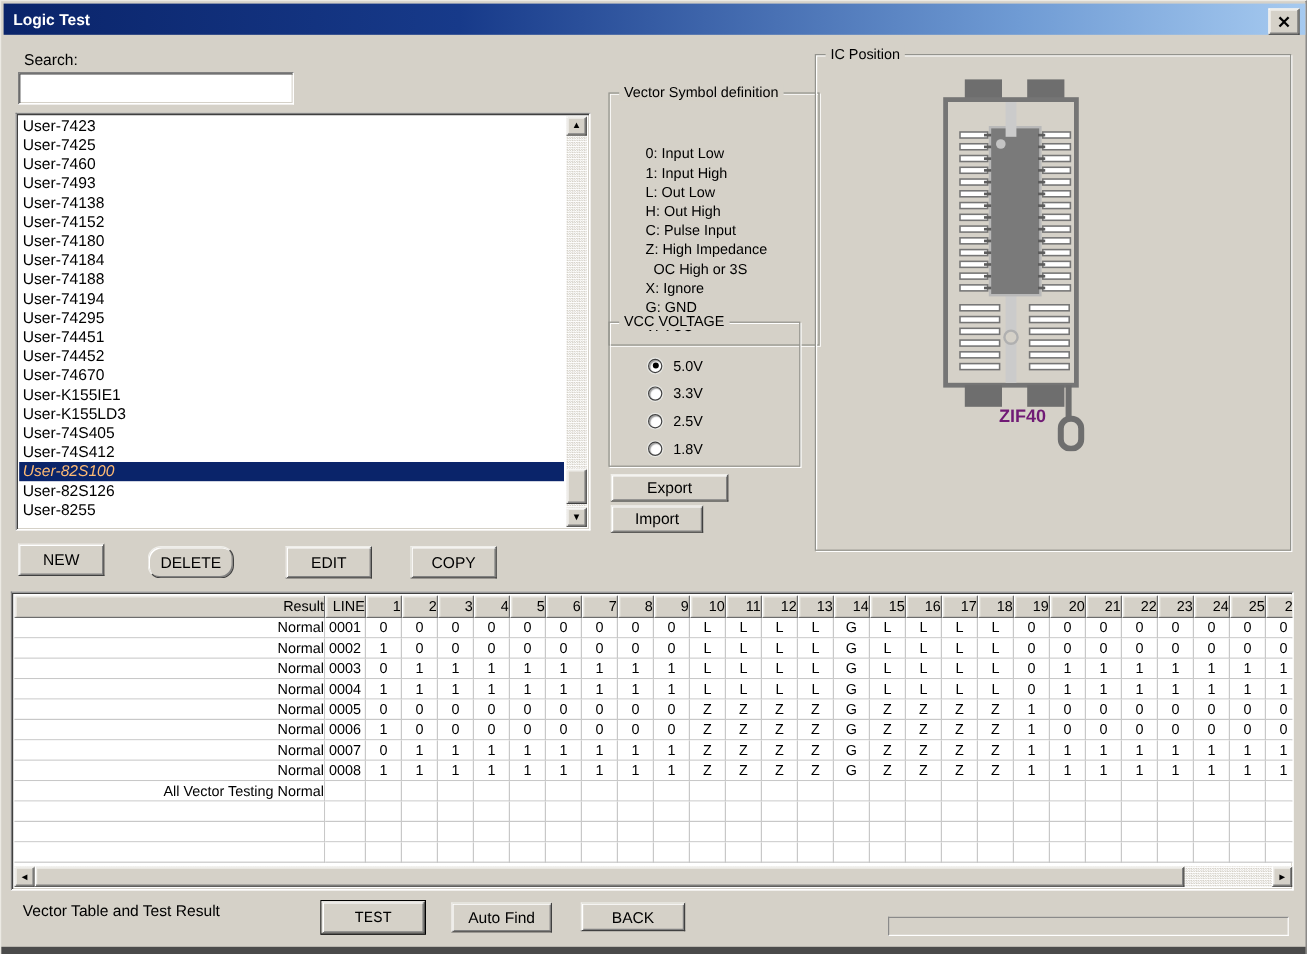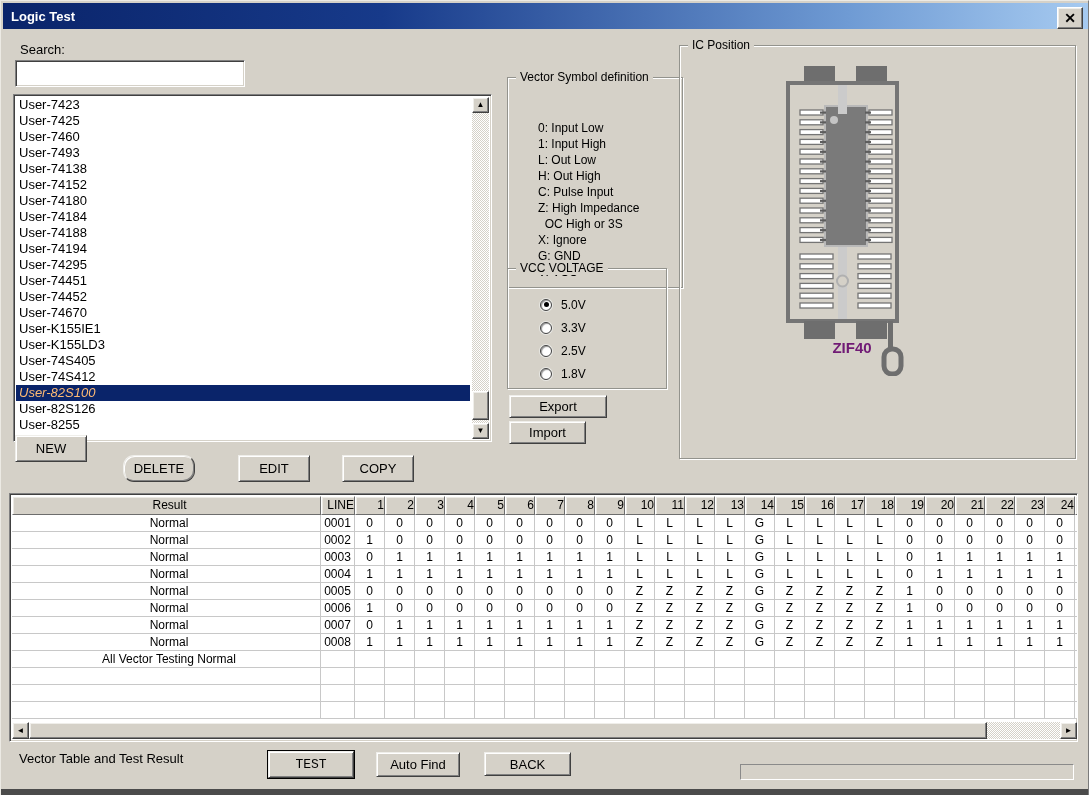--- a/index.html
+++ b/index.html
@@ -92,21 +92,21 @@
   .cell-h{
     background:#d5d1c8; border:1px solid; border-color:#fff #6d6d6d #6d6d6d #fff;
     box-shadow:inset 1px 1px 0 #eceae4;
     font-size:12px; line-height:17px; text-align:right; flex:none; overflow:hidden;
   }
   .grid-row{ display:flex; height:17px; }
   .cell{
     background:#fff; border-right:1px solid #c8c8c8; border-bottom:1px solid #c8c8c8;
     font-size:12px; line-height:16px; text-align:center; flex:none; overflow:hidden; white-space:nowrap;
   }
-  .c-result{ width:309px; text-align:center; padding-left:6px; }
+  .c-result{ width:259px; text-align:right; padding-left:6px; }
   .c-line{ width:34px; }
   .c-val{ width:30px; }
   .scrollbar-h{
     position:absolute; left:2px; top:228px; width:1065px; height:17px;
     background:#fff;
     background-image:conic-gradient(#d5d1c8 25%, transparent 0 50%, #d5d1c8 0 75%, transparent 0);
     background-size:2px 2px;
   }
   .sb-left{ position:absolute; left:0; top:0; width:17px; height:17px; }
   .sb-right{ position:absolute; right:0; top:0; width:17px; height:17px; }
@@ -163,21 +163,21 @@
       <div class="scroll-btn sb-up">
           <span>▲</span>
         </div>
       <div class="sb-thumb-v"></div>
       <div class="scroll-btn sb-down">
           <span>▼</span>
         </div>
     </div>
   </div>
 
-  <div class="btn" style="left:14px; top:434px; width:72px; height:27px;">
+  <div class="btn" style="left:14px; top:452px; width:72px; height:27px;">
       <span>NEW</span>
     </div>
   <div class="btn" style="left:122px; top:454px; width:72px; height:27px;border-radius:11px;">
       <span>DELETE</span>
     </div>
   <div class="btn" style="left:237px; top:454px; width:72px; height:27px;">
       <span>EDIT</span>
     </div>
   <div class="btn" style="left:341px; top:454px; width:72px; height:27px;">
       <span>COPY</span>

